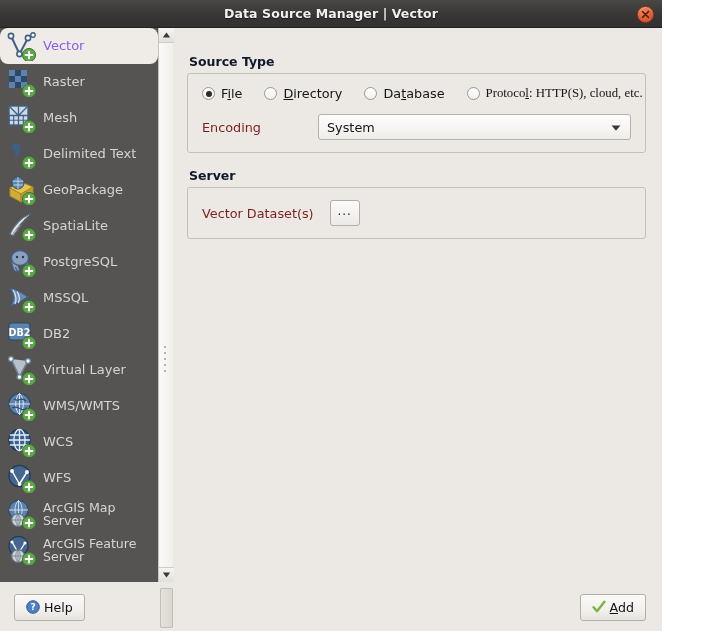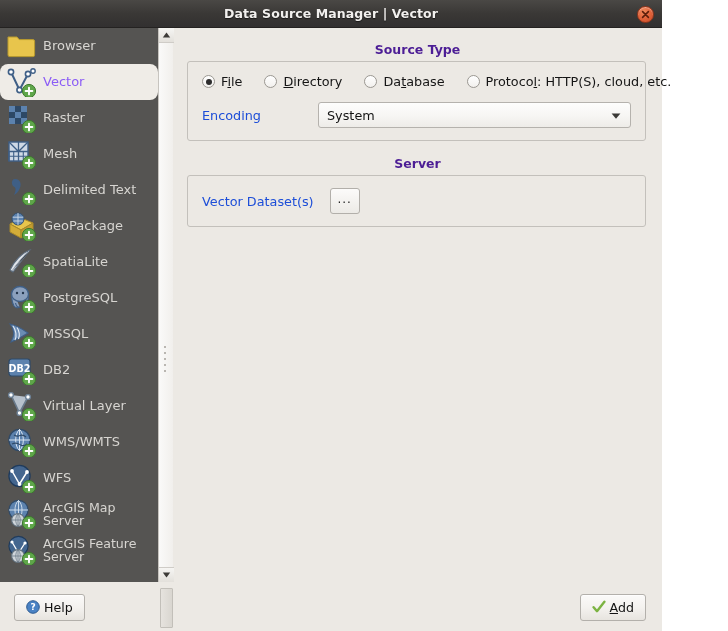--- a/index.html
+++ b/index.html
@@ -121,54 +121,53 @@
 
   
   .main {
     flex: 1 1 auto;
     background: #ece9e4;
     padding: 14px 16px 0 14px;
     display: flex; flex-direction: column;
     min-width: 0;
   }
   .group-title {
-    font-size: 12.5px; font-weight: bold; color: #4c1d95;
-    margin: 0 0 4px 2px;
-    text-align: center;
+    font-size: 12.5px; font-weight: bold; color: #0f172a;
+    margin: 12px 0 4px 2px;
   }
   .groupbox {
     border: 1px solid #c3c0bb;
     border-radius: 3px;
     background: #ece9e4;
     padding: 12px 14px;
   }
   .row { display: flex; align-items: flex-start; }
   .radio-row { gap: 0; }
   .radio {
     display: flex; align-items: center; cursor: pointer;
     margin-right: 22px; font-size: 12.8px; color: #151515;
     white-space: nowrap;
   }
-  .radio:last-child { margin-right: 7px; }
+  .radio:last-child { margin-right: 7px; font-family: Liberation Serif, serif; }
   .radio .dot {
     width: 13px; height: 13px; border-radius: 50%;
     background: linear-gradient(180deg,#ffffff,#f2f0ed);
     border: 1px solid #9b9892;
     margin-right: 6px;
     display: flex; align-items: center; justify-content: center;
     flex: 0 0 13px;
   }
   .radio.checked .dot::after {
     content: ""; width: 6px; height: 6px; border-radius: 50%;
     background: #2d2d2d;
   }
   u.mn { text-decoration: underline; }
 
   .field-row { margin-top: 13px; display: flex; align-items: center; }
-  .field-label { font-size: 12.8px; color: #1d4ed8; }
+  .field-label { font-size: 12.8px; color: #7f1d1d; }
   .lbl-encoding { width: 116px; flex: 0 0 116px; }
 
   .combo {
     flex: 1 1 auto; height: 26px;
     background: linear-gradient(180deg,#fdfdfc 0%, #f7f6f4 52%, #eeece8 100%);
     border: 1px solid #b5b2ad;
     border-radius: 3px;
     display: flex; align-items: center;
     padding: 0 8px;
     font-size: 12.8px; color: #141414;
@@ -252,28 +251,20 @@
         <path d="M1.6 1.6 L7.4 7.4 M7.4 1.6 L1.6 7.4" stroke="#5d1e0a" stroke-width="1.6" stroke-linecap="round"></path>
       </svg>
     </div>
   </div>
 
   <div class="body-area">
 
     <div class="sidebar-wrap">
       <div class="sidebar">
 
-      <div class="side-item">
-            <span class="side-icon">
-              <svg width="30" height="30" viewBox="0 0 30 30">
-                <path d="M2 6 h9 l2.2 2.6 H27 a1.6 1.6 0 0 1 1.6 1.6 V24 a1.6 1.6 0 0 1 -1.6 1.6 H3.6 A1.6 1.6 0 0 1 2 24 Z" fill="#e8c54c" stroke="#b89a2e" stroke-width="1"></path>
-              </svg>
-            </span>
-            <span class="side-label">Browser</span>
-          </div>
           <div class="side-item selected">
             <span class="side-icon">
               <svg width="30" height="30" viewBox="0 0 30 30">
                 <path d="M5 5 L13.5 23 L22 7" fill="none" stroke="#3f5f86" stroke-width="2"></path>
                 <circle cx="5" cy="5" r="2.6" fill="#ffffff" stroke="#3f5f86" stroke-width="1.6"></circle>
                 <circle cx="22" cy="7" r="2.6" fill="#ffffff" stroke="#3f5f86" stroke-width="1.6"></circle>
                 <circle cx="13.5" cy="23" r="2.6" fill="#ffffff" stroke="#3f5f86" stroke-width="1.6"></circle>
                 <circle cx="27" cy="4" r="2.2" fill="#ffffff" stroke="#3f5f86" stroke-width="1.4"></circle>
                 <g>
                   <circle cx="23" cy="24" r="6.6" fill="#5fa64a" stroke="#3d7a2e" stroke-width="1"></circle>
@@ -423,20 +414,34 @@
                 <circle cx="13.5" cy="13" r="10.6" fill="#5c82ae" stroke="#2f4a68" stroke-width="1.2"></circle>
                 <path d="M3 13 h21 M13.5 2.4 v21.2 M13.5 2.4 C8.4 7 8.4 19 13.5 23.6 M13.5 2.4 C18.6 7 18.6 19 13.5 23.6" stroke="#d8e4f1" stroke-width="1" fill="none"></path>
                 <path d="M8 8 q3 2 6 0.6 t6 1.4 M6 17 q4 -2 8 0.6 t7 -1" stroke="#2f4a68" stroke-width="1.1" fill="none"></path>
                 <g>
                   <circle cx="23" cy="24" r="6.6" fill="#5fa64a" stroke="#3d7a2e" stroke-width="1"></circle>
                   <path d="M23 20.6 v6.8 M19.6 24 h6.8" stroke="#ffffff" stroke-width="1.9" stroke-linecap="round"></path>
                 </g>
               </svg>
             </span>
             <span class="side-label">WMS/WMTS</span>
+          </div>
+          <div class="side-item">
+            <span class="side-icon">
+              <svg width="30" height="30" viewBox="0 0 30 30">
+                <circle cx="13.5" cy="13" r="10.6" fill="#39608e" stroke="#1f3b5c" stroke-width="1.2"></circle>
+                <path d="M3 13 h21 M13.5 2.4 v21.2 M3.9 8 h19.2 M3.9 18 h19.2" stroke="#e2ecf7" stroke-width="1.3" fill="none"></path>
+                <ellipse cx="13.5" cy="13" rx="5.6" ry="10.6" fill="none" stroke="#e2ecf7" stroke-width="1.3"></ellipse>
+                <g>
+                  <circle cx="23" cy="24" r="6.6" fill="#5fa64a" stroke="#3d7a2e" stroke-width="1"></circle>
+                  <path d="M23 20.6 v6.8 M19.6 24 h6.8" stroke="#ffffff" stroke-width="1.9" stroke-linecap="round"></path>
+                </g>
+              </svg>
+            </span>
+            <span class="side-label">WCS</span>
           </div>
           <div class="side-item">
             <span class="side-icon">
               <svg width="30" height="30" viewBox="0 0 30 30">
                 <circle cx="13.5" cy="13" r="10.6" fill="#44668f" stroke="#1f3b5c" stroke-width="1.2"></circle>
                 <path d="M6 8 L13.5 21 L21 9" fill="none" stroke="#ffffff" stroke-width="1.5"></path>
                 <circle cx="6" cy="8" r="1.9" fill="#ffffff"></circle>
                 <circle cx="21" cy="9" r="1.9" fill="#ffffff"></circle>
                 <circle cx="13.5" cy="21" r="1.9" fill="#ffffff"></circle>
                 <g>

